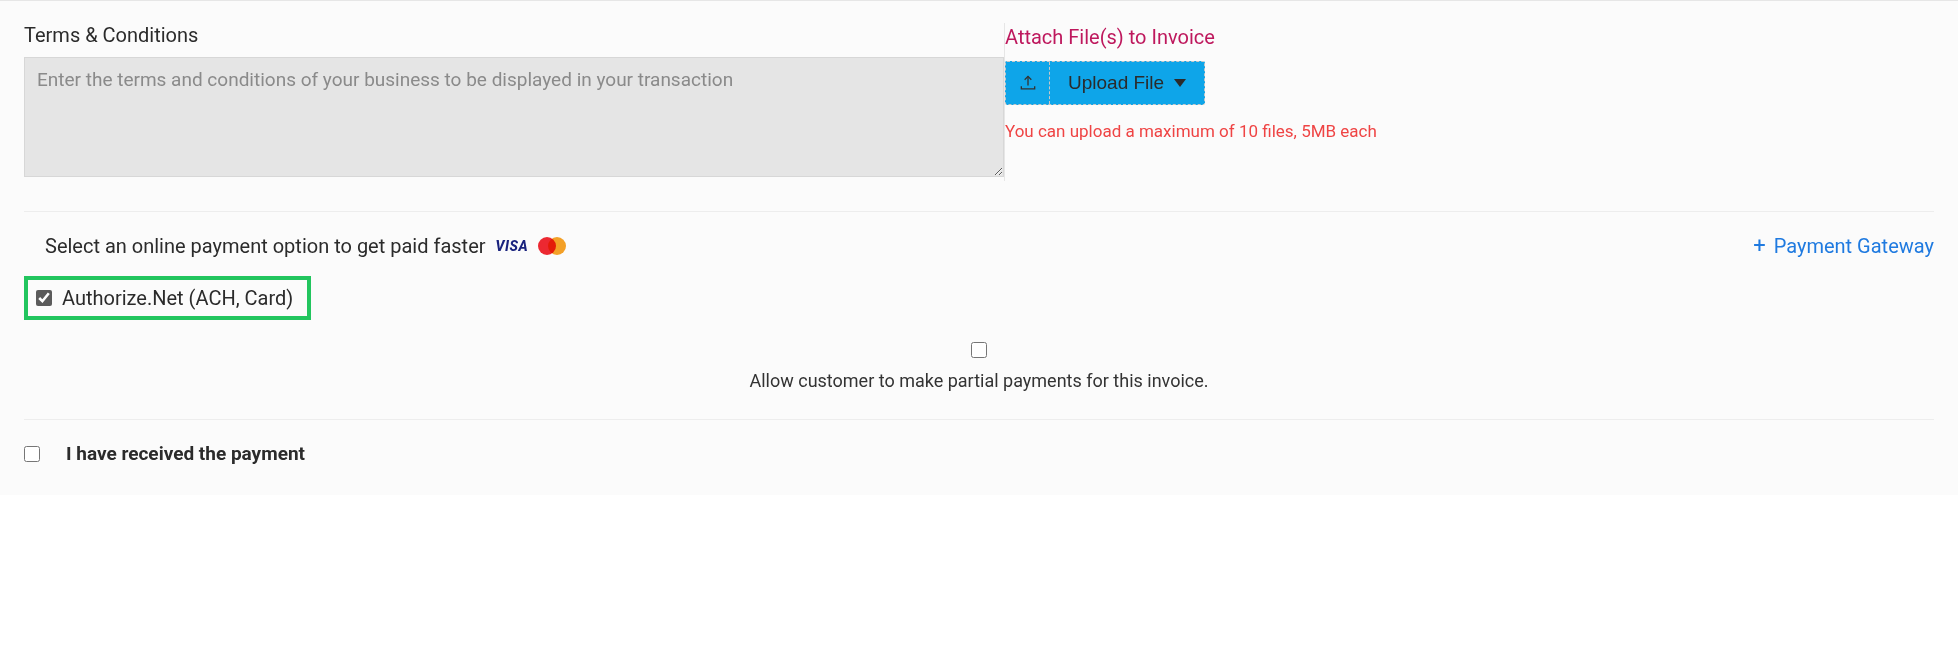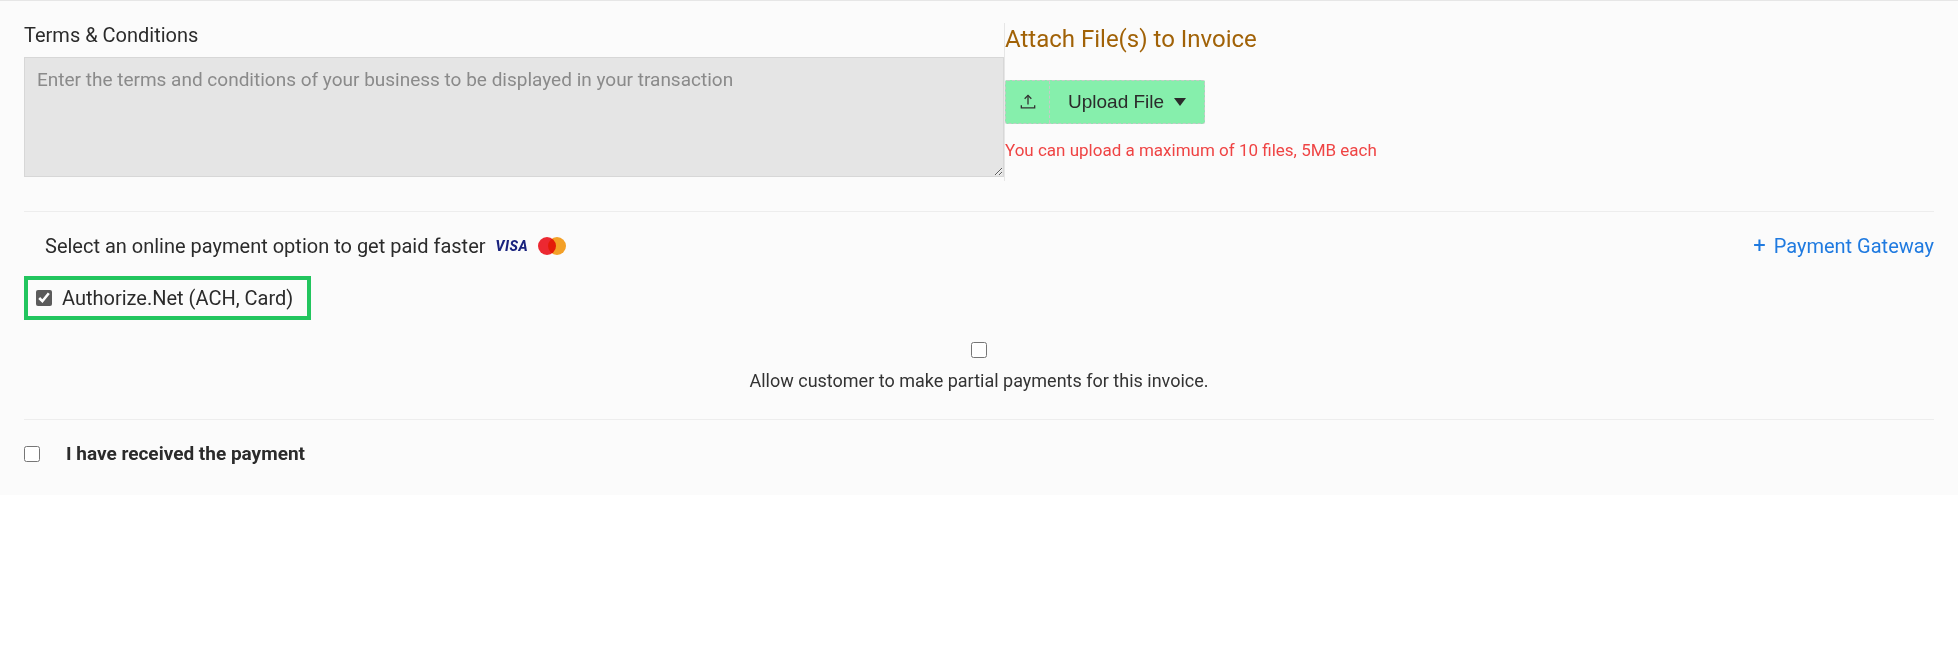--- a/index.html
+++ b/index.html
@@ -46,30 +46,30 @@
     font-size: 19px;
     color: #333;
     font-family: inherit;
   }
   .terms-textarea::placeholder { color: #8a8a8a; }
   .right-col {
     flex: 1 1 auto;
     padding-top: 2px;
   }
   .attach-title {
-    font-size: 24px;
-    color: #a16207;
-    margin-bottom: 27px;
+    font-size: 20px;
+    color: #be185d;
+    margin-bottom: 12px;
   }
   .upload-wrap {
     display: inline-flex;
     align-items: stretch;
     border: 1px dashed #c8c8c8;
     border-radius: 2px;
-    background: #86efac;
+    background: #0ea5e9;
     justify-content: space-between;
   }
   .upload-icon-box {
     width: 44px;
     display: flex;
     align-items: center;
     justify-content: center;
     border-right: 1px dashed #c8c8c8;
   }
   .upload-btn {

